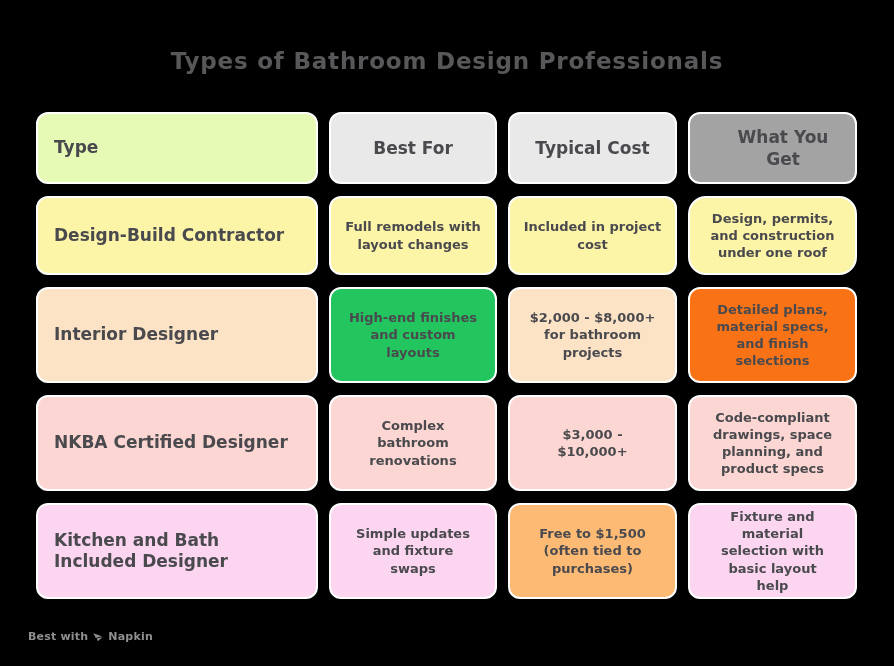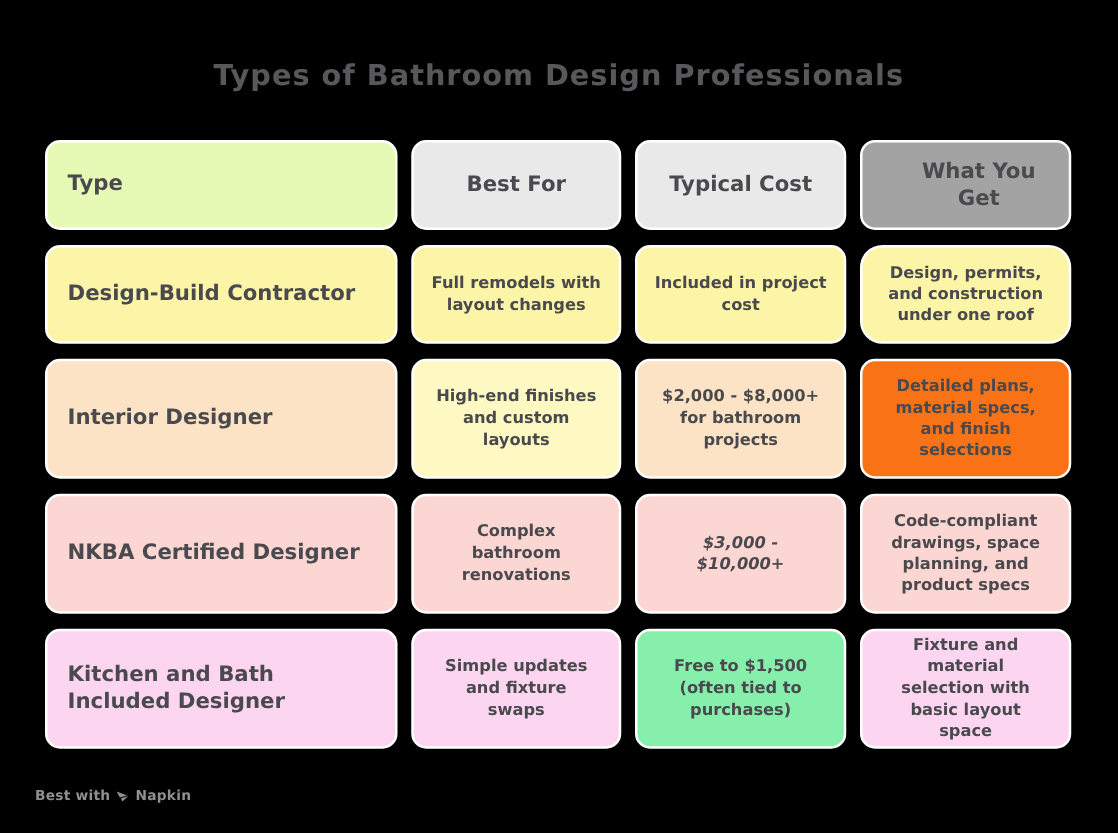--- a/index.html
+++ b/index.html
@@ -112,54 +112,54 @@
     <div class="cell" style="background-color: rgb(252, 244, 166);">
       <span>Included in project cost</span>
     </div>
     <div class="cell" style="background-color: rgb(252, 244, 166); border-radius: 18px;">
       <span>Design, permits, and construction under one roof</span>
     </div>
 
     <div class="cell left" style="background-color: rgb(252, 227, 198);">
       <span>Interior Designer</span>
     </div>
-    <div class="cell" style="background-color: #fef9c3;">
+    <div class="cell" style="background-color: #22c55e;">
       <span>High-end finishes and custom layouts</span>
     </div>
     <div class="cell" style="background-color: rgb(252, 227, 198);">
       <span>$2,000 - $8,000+ for bathroom projects</span>
     </div>
     <div class="cell" style="background-color: #f97316;">
       <span>Detailed plans, material specs, and finish selections</span>
     </div>
 
     <div class="cell left" style="background-color: rgb(251, 214, 210);">
       <span>NKBA Certified Designer</span>
     </div>
     <div class="cell" style="background-color: rgb(251, 214, 210);">
       <span class="w110">Complex bathroom renovations</span>
     </div>
-    <div class="cell" style="background-color: rgb(251, 214, 210); font-style: italic;">
+    <div class="cell" style="background-color: rgb(251, 214, 210);">
       <span class="w80">$3,000 - $10,000+</span>
     </div>
     <div class="cell" style="background-color: rgb(251, 214, 210);">
       <span>Code-compliant drawings, space planning, and product specs</span>
     </div>
 
     <div class="cell left" style="background-color: rgb(252, 214, 240);">
       <span>Kitchen and Bath Included Designer</span>
     </div>
     <div class="cell" style="background-color: rgb(252, 214, 240);">
       <span class="w120">Simple updates and fixture swaps</span>
     </div>
-    <div class="cell" style="background-color: #86efac;">
+    <div class="cell" style="background-color: #fdba74;">
       <span>Free to $1,500 (often tied to purchases)</span>
     </div>
     <div class="cell" style="background-color: rgb(252, 214, 240);">
-      <span class="w110">Fixture and material selection with basic layout space</span>
+      <span class="w110">Fixture and material selection with basic layout help</span>
     </div>
 
   </div>
 
   <div class="footer">
     <span>Best with</span>
     <span>
       <svg width="12" height="12" viewBox="0 0 14 14">
         <path d="M1.5 2.5 L11.5 6.2 L4.5 8.2 Z M5.5 8.8 L12.5 7.0 L6.8 12.0 Z" fill="#8f8f8f"></path>
       </svg>

